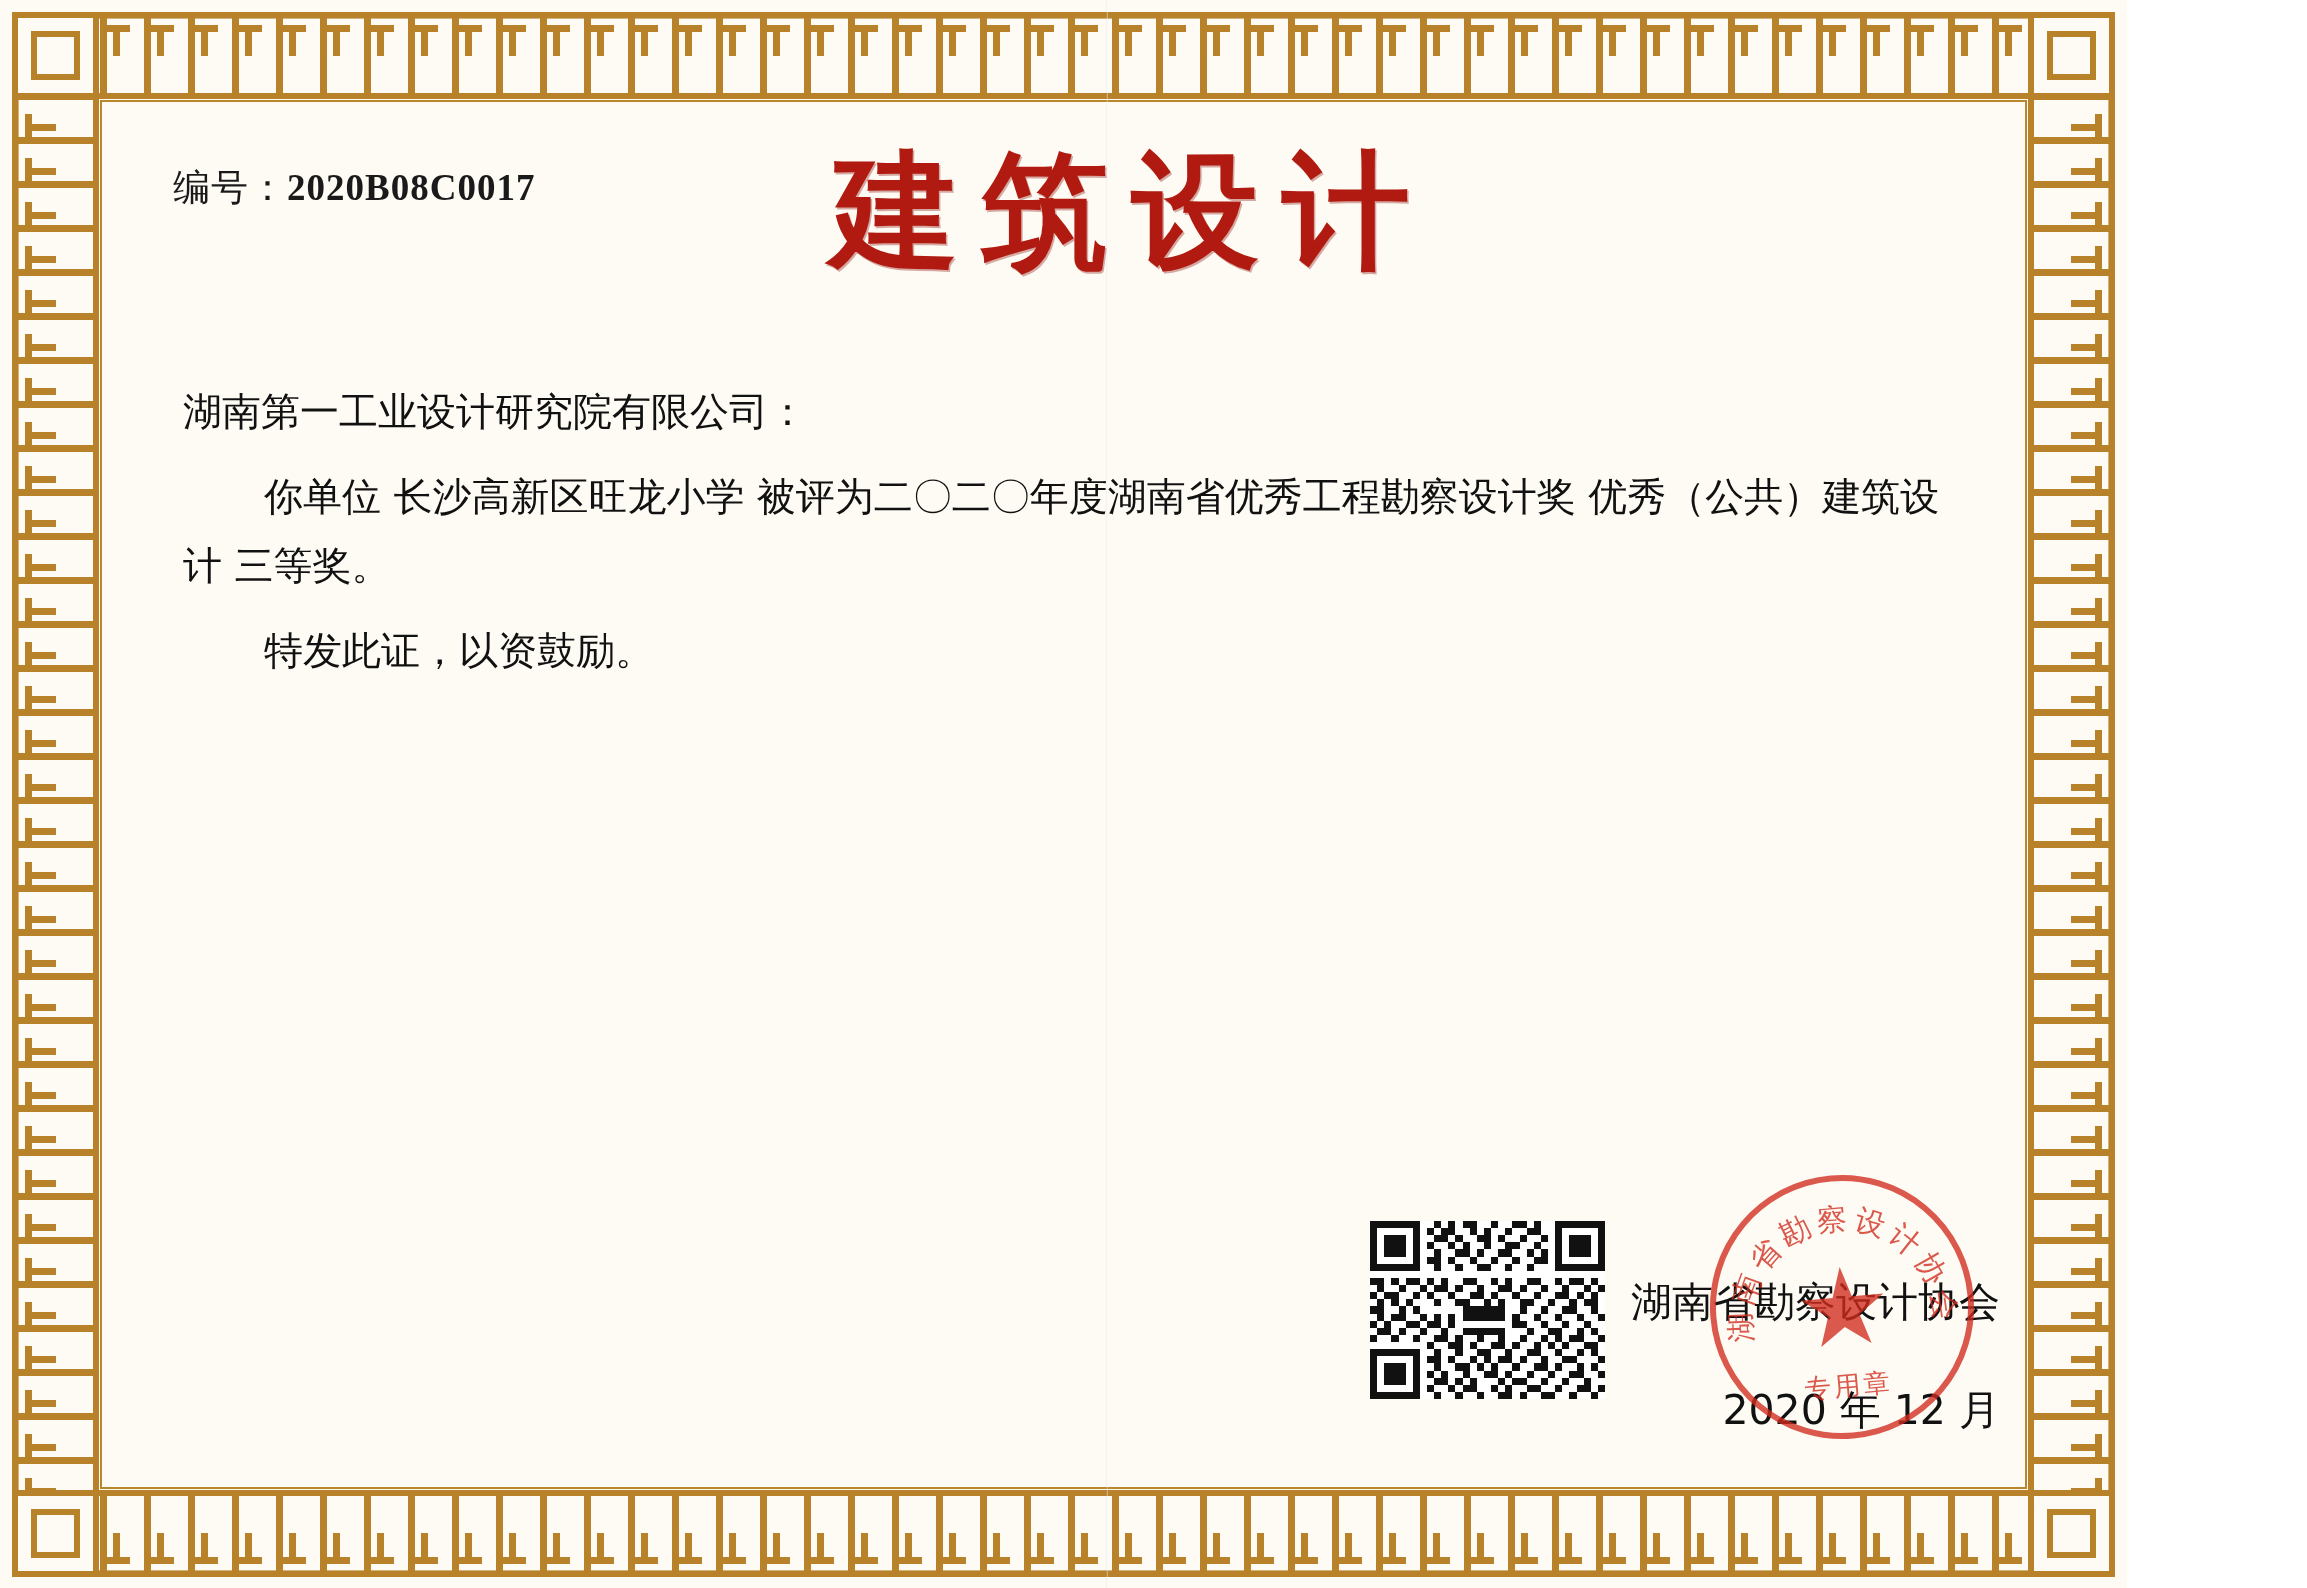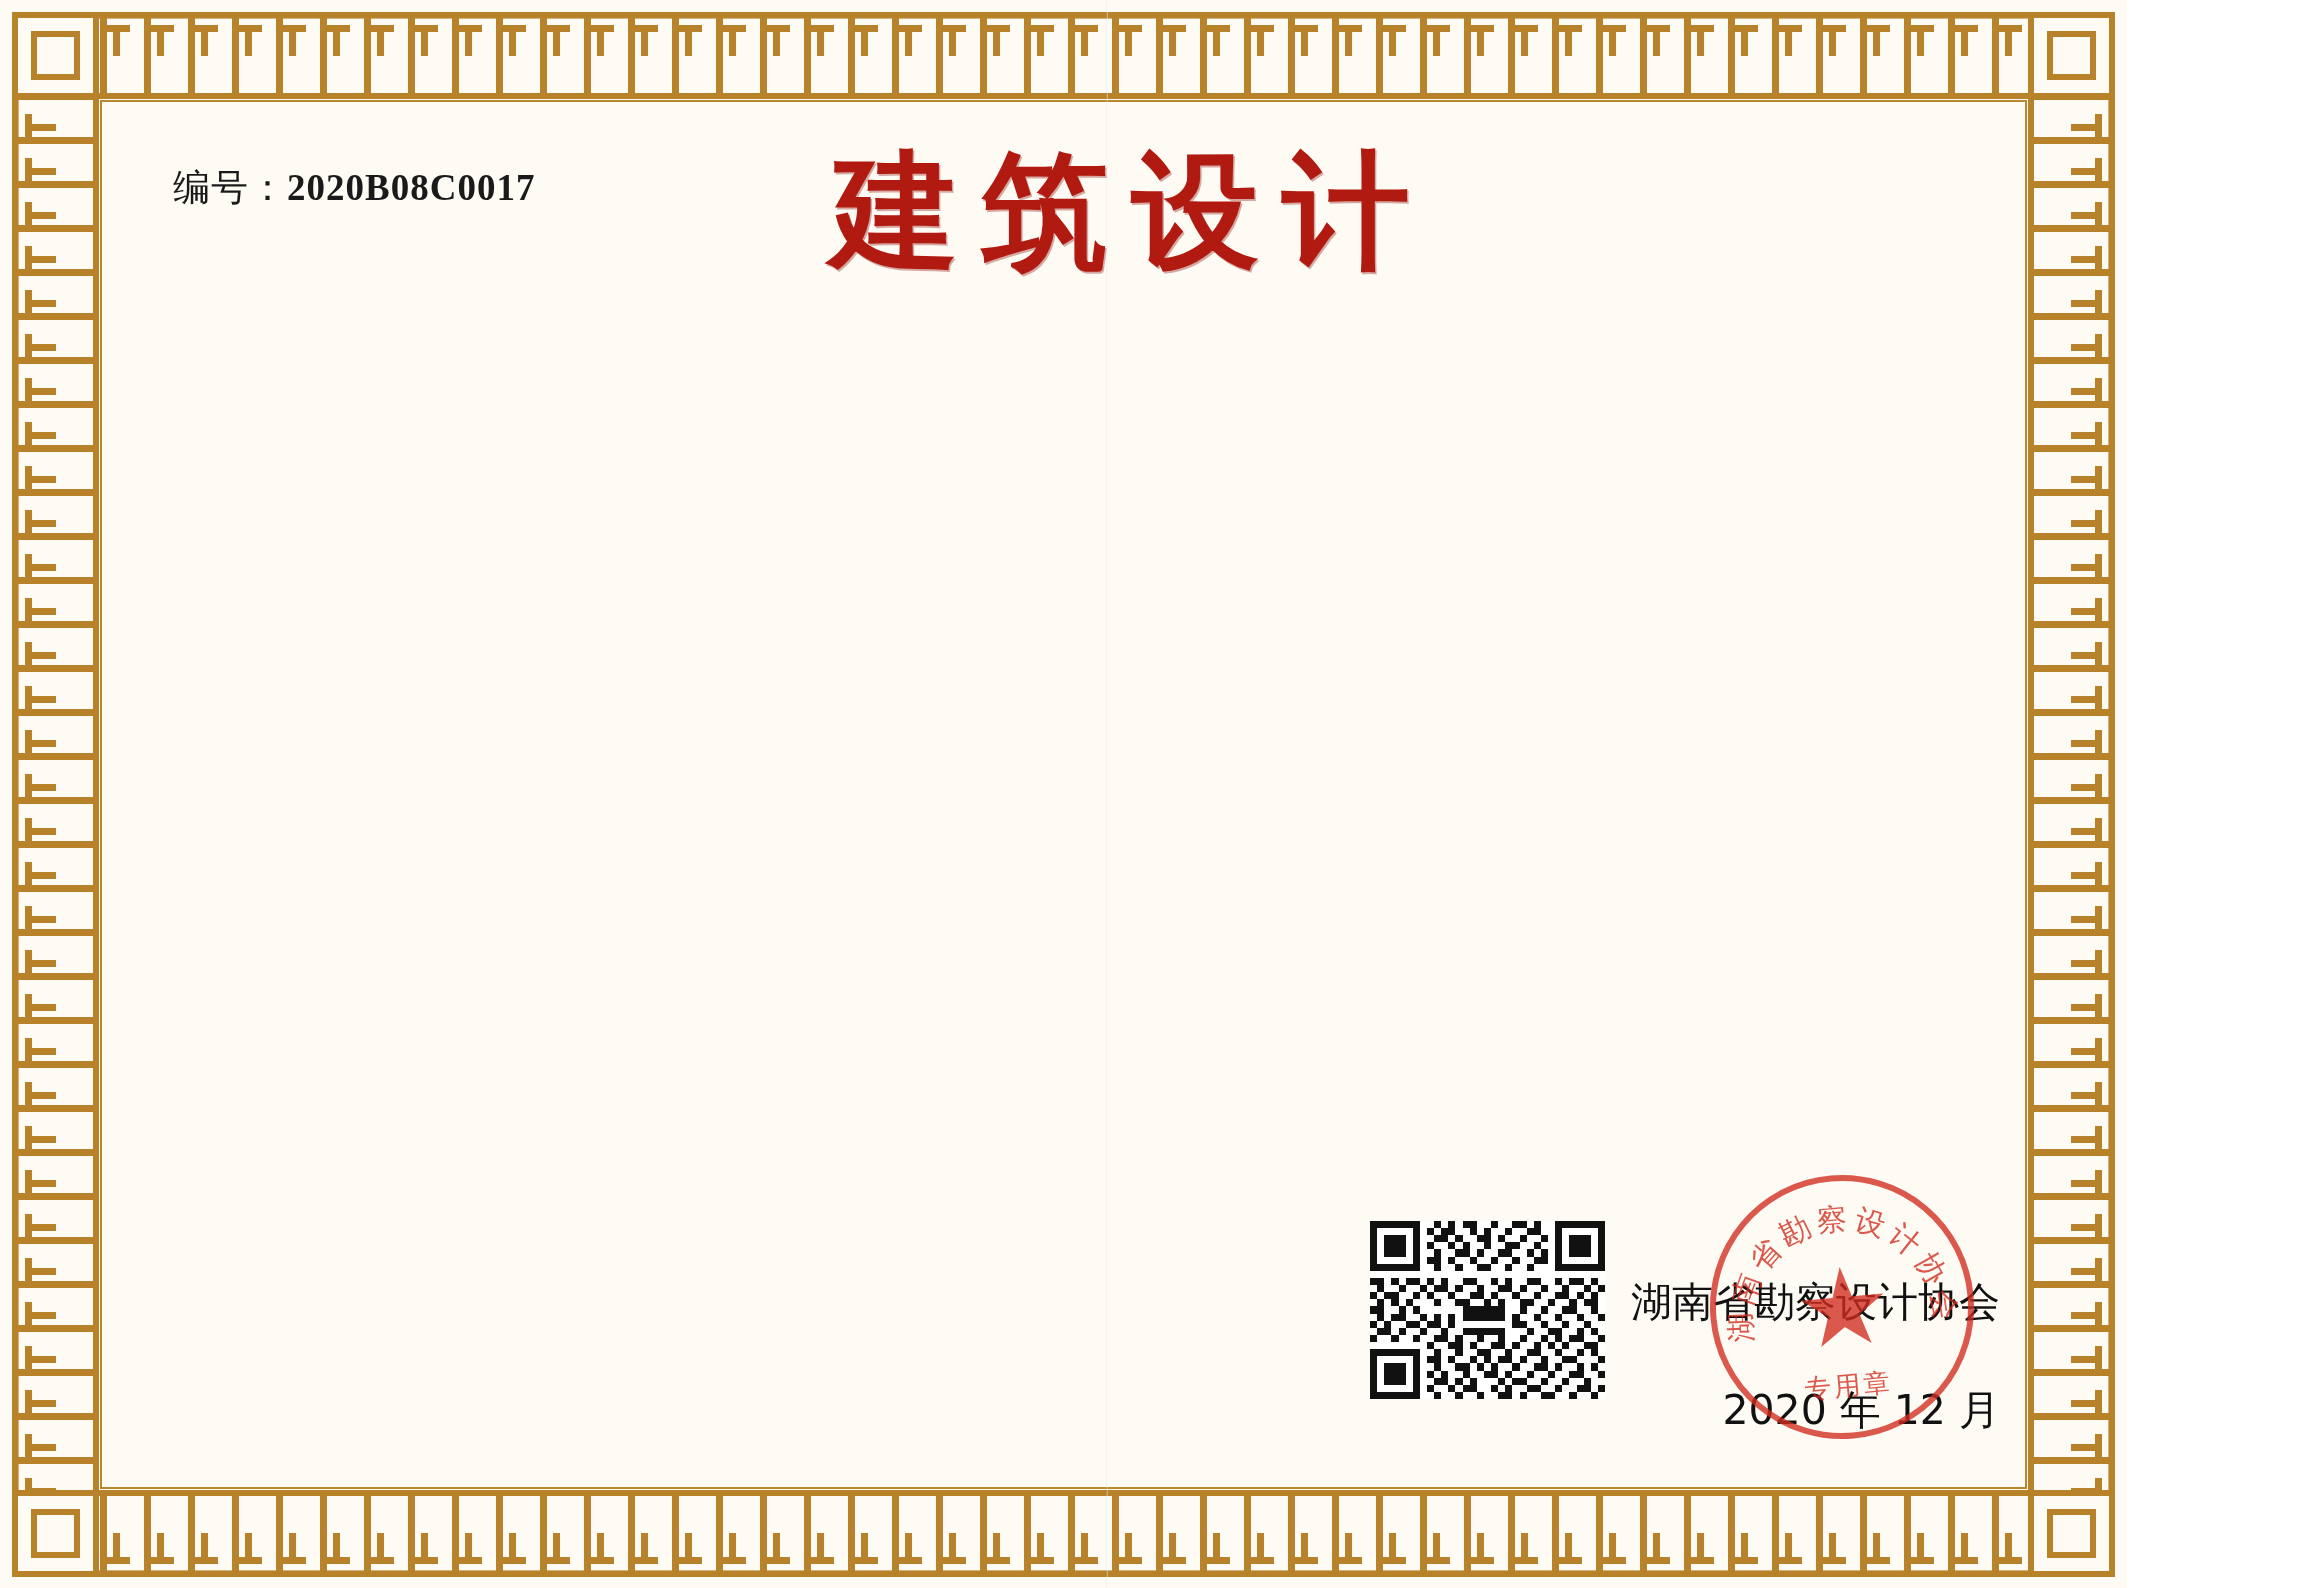--- a/index.html
+++ b/index.html
@@ -266,20 +266,25 @@
   <div class="paper-fold"></div>
 
   <div class="content">
 
     <div class="serial">
       <span class="serial-label">编号：</span><span class="serial-value">2020B08C0017</span>
     </div>
 
     <div class="title">建筑设计</div>
 
+    <div class="body-text">
+      <p>湖南第一工业设计研究院有限公司：</p>
+      <p class="p-indent">你单位  长沙高新区旺龙小学  被评为二〇二〇年度湖南省优秀工程勘察设计奖 优秀（公共）建筑设计 三等奖。</p>
+      <p class="p-indent">特发此证，以资鼓励。</p>
+    </div>
   </div>
 
   <div class="qr">
     <svg class="qr-svg" viewBox="0 0 33 25" shape-rendering="crispEdges">
       <rect width="33" height="25" fill="#ffffff"></rect>
       <g fill="#111111">
         <rect x="0" y="0" width="7" height="1"></rect>
           <rect x="0" y="0" width="1" height="7"></rect>
         <rect x="6" y="0" width="1" height="7"></rect>
           <rect x="0" y="6" width="7" height="1"></rect>

